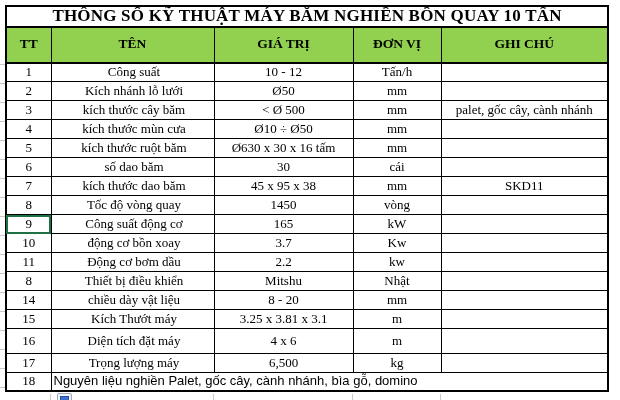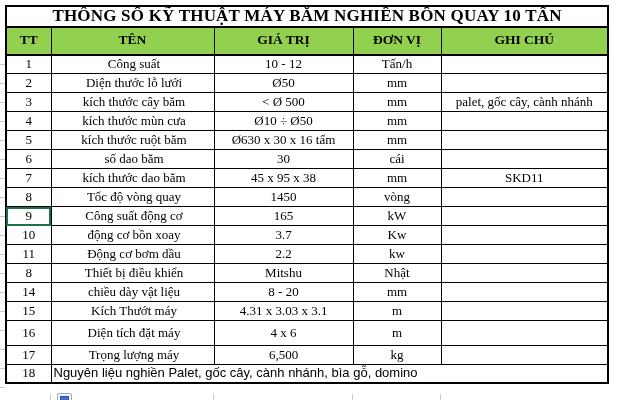--- a/index.html
+++ b/index.html
@@ -17,21 +17,21 @@
   }
   .sheet-table td, .sheet-table th {
     border:1px solid #000; overflow:hidden; white-space:nowrap;
     font-size:13px; line-height:1.1; padding:0 2px; vertical-align:middle;
   }
   .title-row td {
     height:14px; text-align:center; font-weight:bold; font-size:17px;
     letter-spacing:0.2px; border-bottom:2px solid #000;
   }
   .header-row th {
-    height:28px; background:var(--header-bg); font-weight:bold;
+    height:36px; background:var(--header-bg); font-weight:bold;
     font-size:13.5px; text-align:center; border-bottom:2px solid #000;
   }
   tbody tr { height:19px; }
   tbody tr:nth-child(15) { height:25px; }   
   tbody tr:nth-child(16) { height:19px; }
   tbody tr:nth-child(17) { height:18px;margin-left:20px; }
   tbody tr:nth-child(18) { height:18px; }
   td.c-tt   { text-align:center; }
   td.c-name { text-align:center; padding-left:5px; }
   td.c-val  { text-align:center; }
@@ -86,21 +86,21 @@
   <tbody>
       <tr>
         <td class="c-tt">1</td>
         <td class="c-name">Công suất</td>
         <td class="c-val">10 - 12</td>
         <td class="c-unit">Tấn/h</td>
         <td class="c-note"></td>
       </tr>
       <tr>
         <td class="c-tt">2</td>
-        <td class="c-name">Diện thước lỗ lưới</td>
+        <td class="c-name">Kích nhánh lỗ lưới</td>
         <td class="c-val">Ø50</td>
         <td class="c-unit">mm</td>
         <td class="c-note"></td>
       </tr>
       <tr>
         <td class="c-tt">3</td>
         <td class="c-name">kích thước cây băm</td>
         <td class="c-val">&lt; Ø 500</td>
         <td class="c-unit">mm</td>
         <td class="c-note">palet, gốc cây, cành nhánh</td>
@@ -171,21 +171,21 @@
       <tr>
         <td class="c-tt">14</td>
         <td class="c-name">chiều dày vật liệu</td>
         <td class="c-val">8 - 20</td>
         <td class="c-unit">mm</td>
         <td class="c-note"></td>
       </tr>
       <tr>
         <td class="c-tt">15</td>
         <td class="c-name">Kích Thướt máy</td>
-        <td class="c-val">4.31 x 3.03 x 3.1</td>
+        <td class="c-val">3.25 x 3.81 x 3.1</td>
         <td class="c-unit">m</td>
         <td class="c-note"></td>
       </tr>
       <tr>
         <td class="c-tt">16</td>
         <td class="c-name">Diện tích đặt máy</td>
         <td class="c-val">4 x 6</td>
         <td class="c-unit">m</td>
         <td class="c-note"></td>
       </tr>

